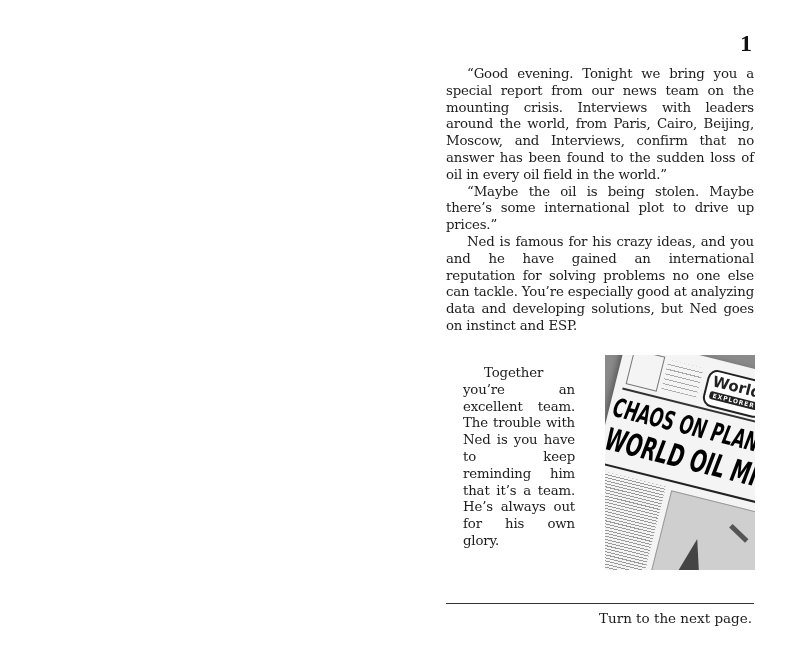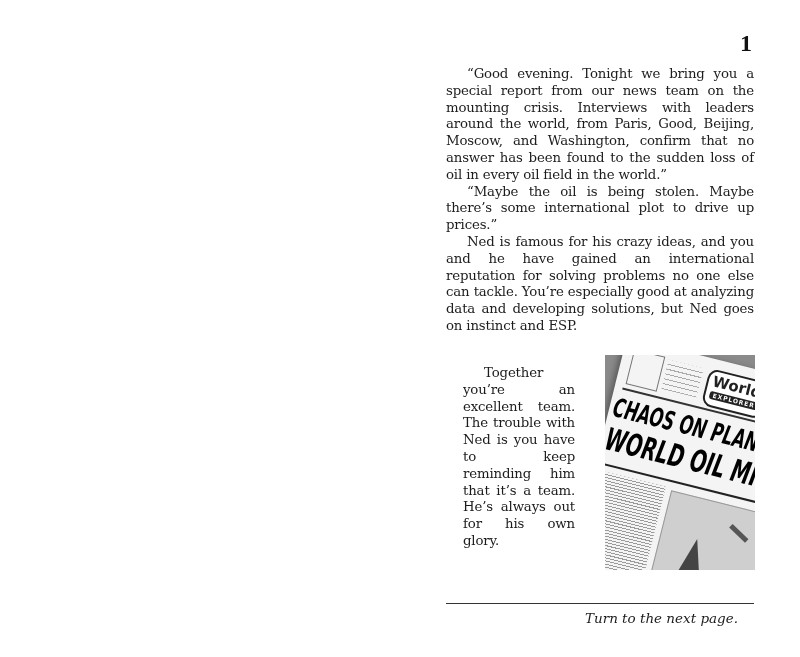--- a/index.html
+++ b/index.html
@@ -33,31 +33,31 @@
   .headline .h1 { font-size:26px; line-height:30px; display:block; width:300px; }
   .headline .h2 { font-size:31px; line-height:34px; display:block; width:300px; }
   .head-rule { position:absolute; left:8px; top:128px; width:180px; height:2px; background:#222; }
   .col-text { position:absolute; left:6px; top:136px; width:68px; height:120px;
               background:repeating-linear-gradient(#f4f4f4 0 2px,#9a9a9a 2px 3px); }
   .photo { position:absolute; left:80px; top:138px; width:108px; height:100px; background:#cfcfcf; border:1px solid #999; }
   .tree { position:absolute; left:22px; top:40px; width:0; height:0; border-left:14px solid transparent;
           border-right:14px solid transparent; border-bottom:46px solid #444; }
   .plane { position:absolute; left:64px; top:22px; width:22px; height:5px; background:#555; transform:rotate(30deg); }
   .rule-bottom { position:absolute; left:0; top:603px; width:308px; height:1px; background:#333; }
-  .footer-note { position:absolute; right:16px; top:609px; font-style:italic; font-size:13.5px; line-height:18px;
+  .footer-note { position:absolute; right:2px; top:609px; font-size:13.5px; line-height:18px;
                  font-family:"DejaVu Serif", serif; }
 </style>
 </head>
 <body>
 
 <div class="page">
   <div class="page-number">1</div>
 
   <div class="body-text">
-    <p>“Good evening. Tonight we bring you a special report from our news team on the mounting crisis. Interviews with leaders around the world, from Paris, Good, Beijing, Moscow, and Washington, confirm that no answer has been found to the sudden loss of oil in every oil field in the world.”</p>
+    <p>“Good evening. Tonight we bring you a special report from our news team on the mounting crisis. Interviews with leaders around the world, from Paris, Cairo, Beijing, Moscow, and Interviews, confirm that no answer has been found to the sudden loss of oil in every oil field in the world.”</p>
     <p>“Maybe the oil is being stolen. Maybe there’s some international plot to drive up prices.”</p>
     <p>Ned is famous for his crazy ideas, and you and he have gained an international reputation for solving problems no one else can tackle. You’re especially good at analyzing data and developing solutions, but Ned goes on instinct and ESP.</p>
   </div>
 
   <div class="narrow">
     <p>Together you’re an excellent team. The trouble with Ned is you have to keep reminding him that it’s a team. He’s always out for his own glory.</p>
   </div>
 
   <div class="illustration">
     <div class="paper">

